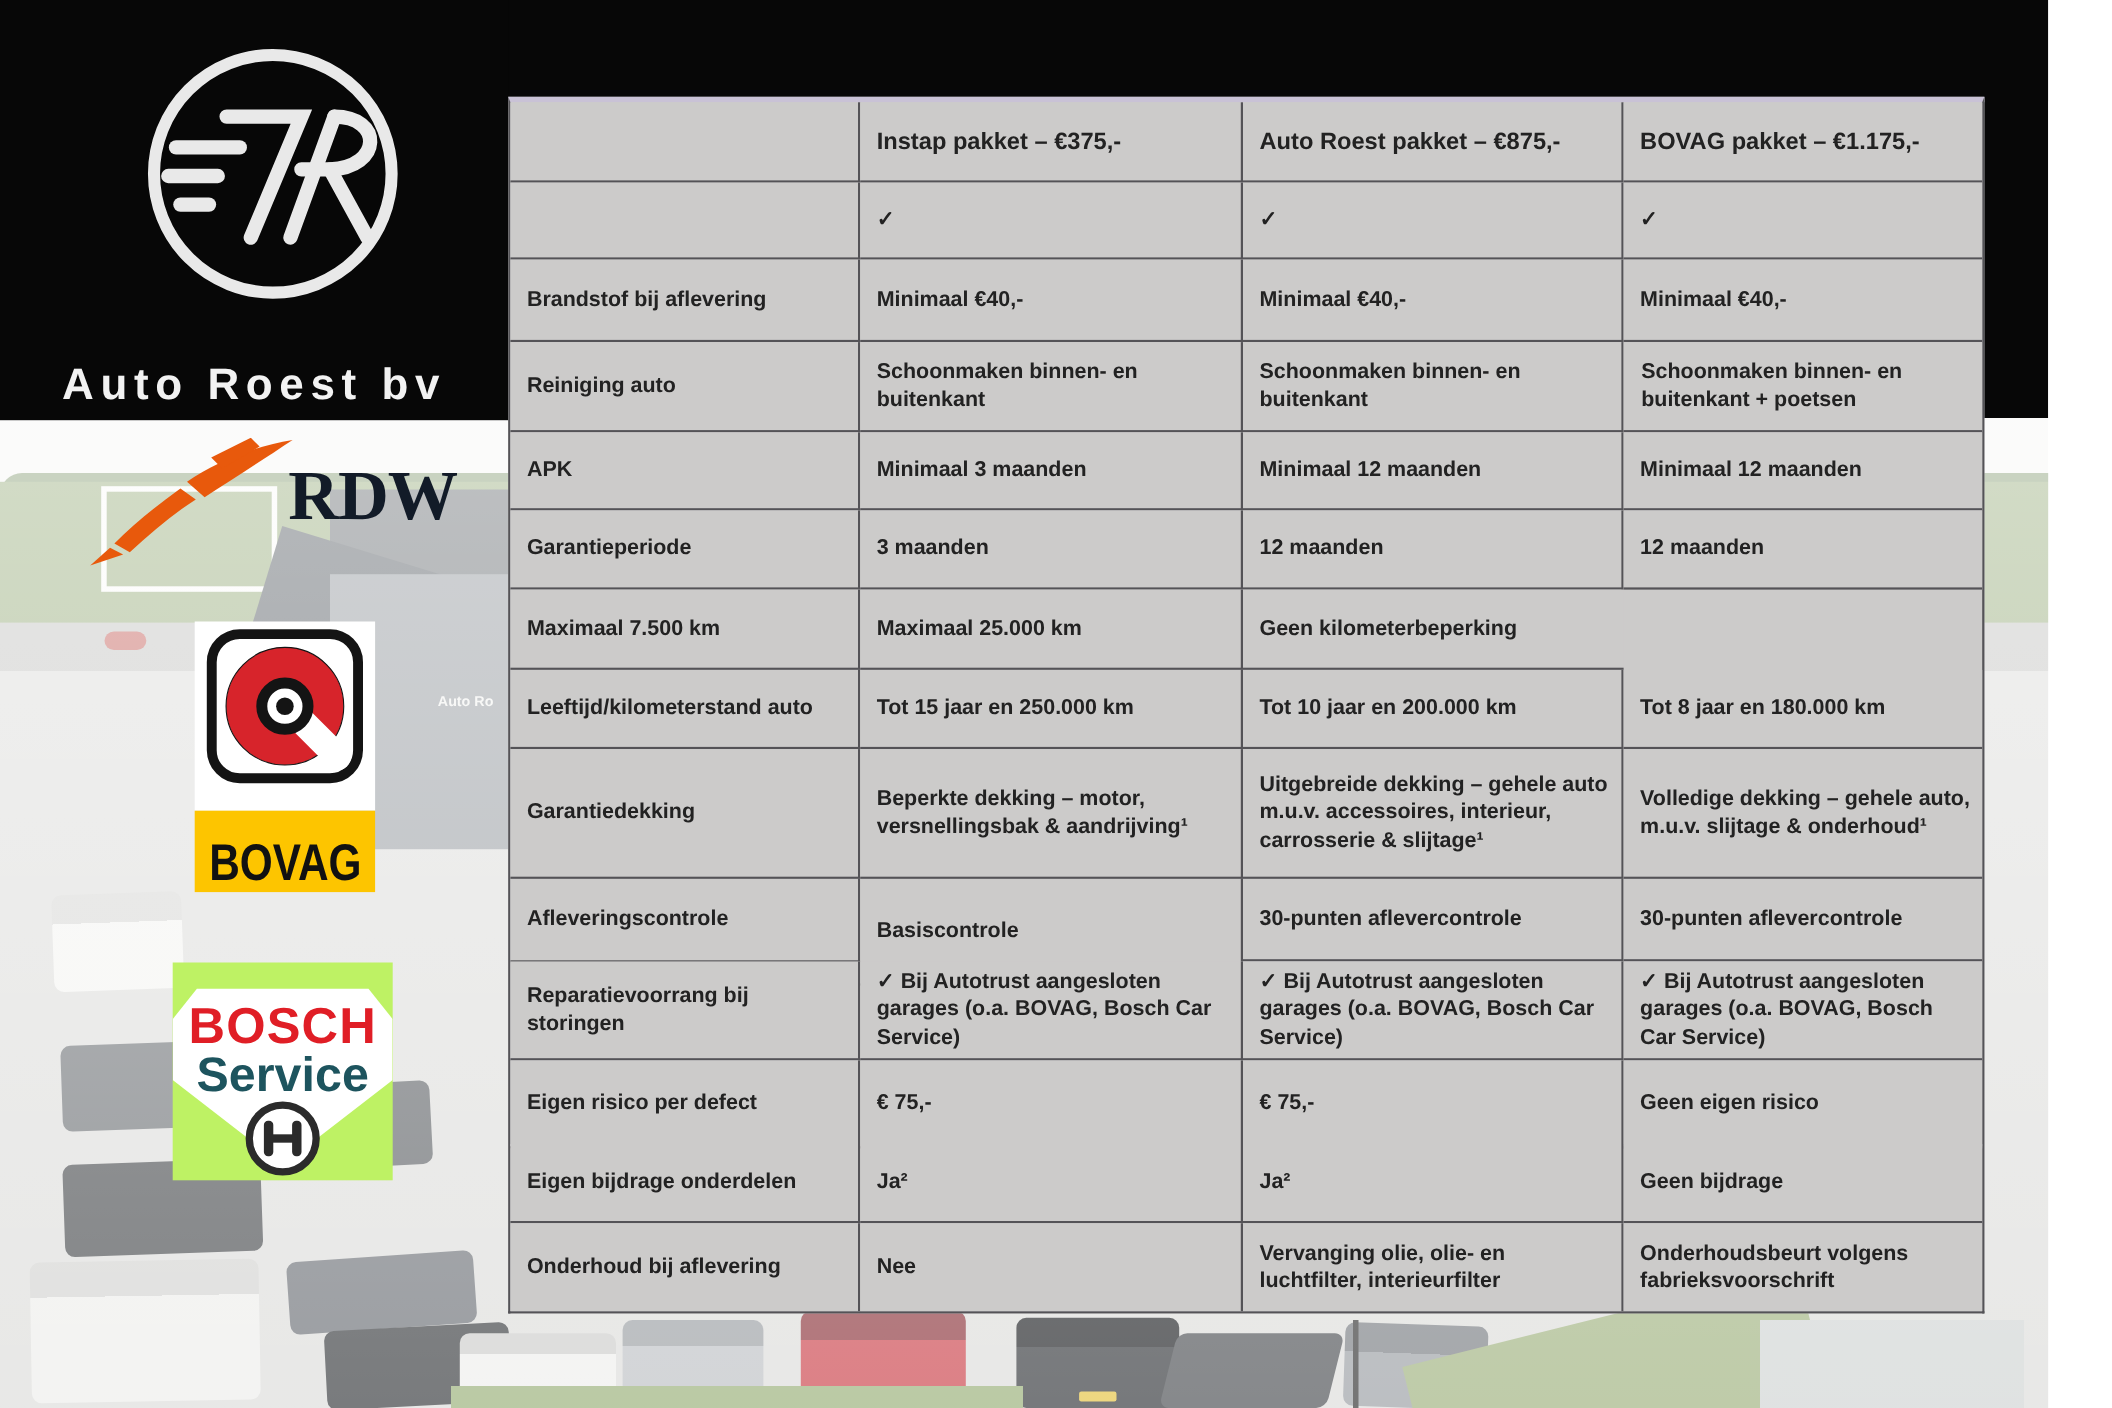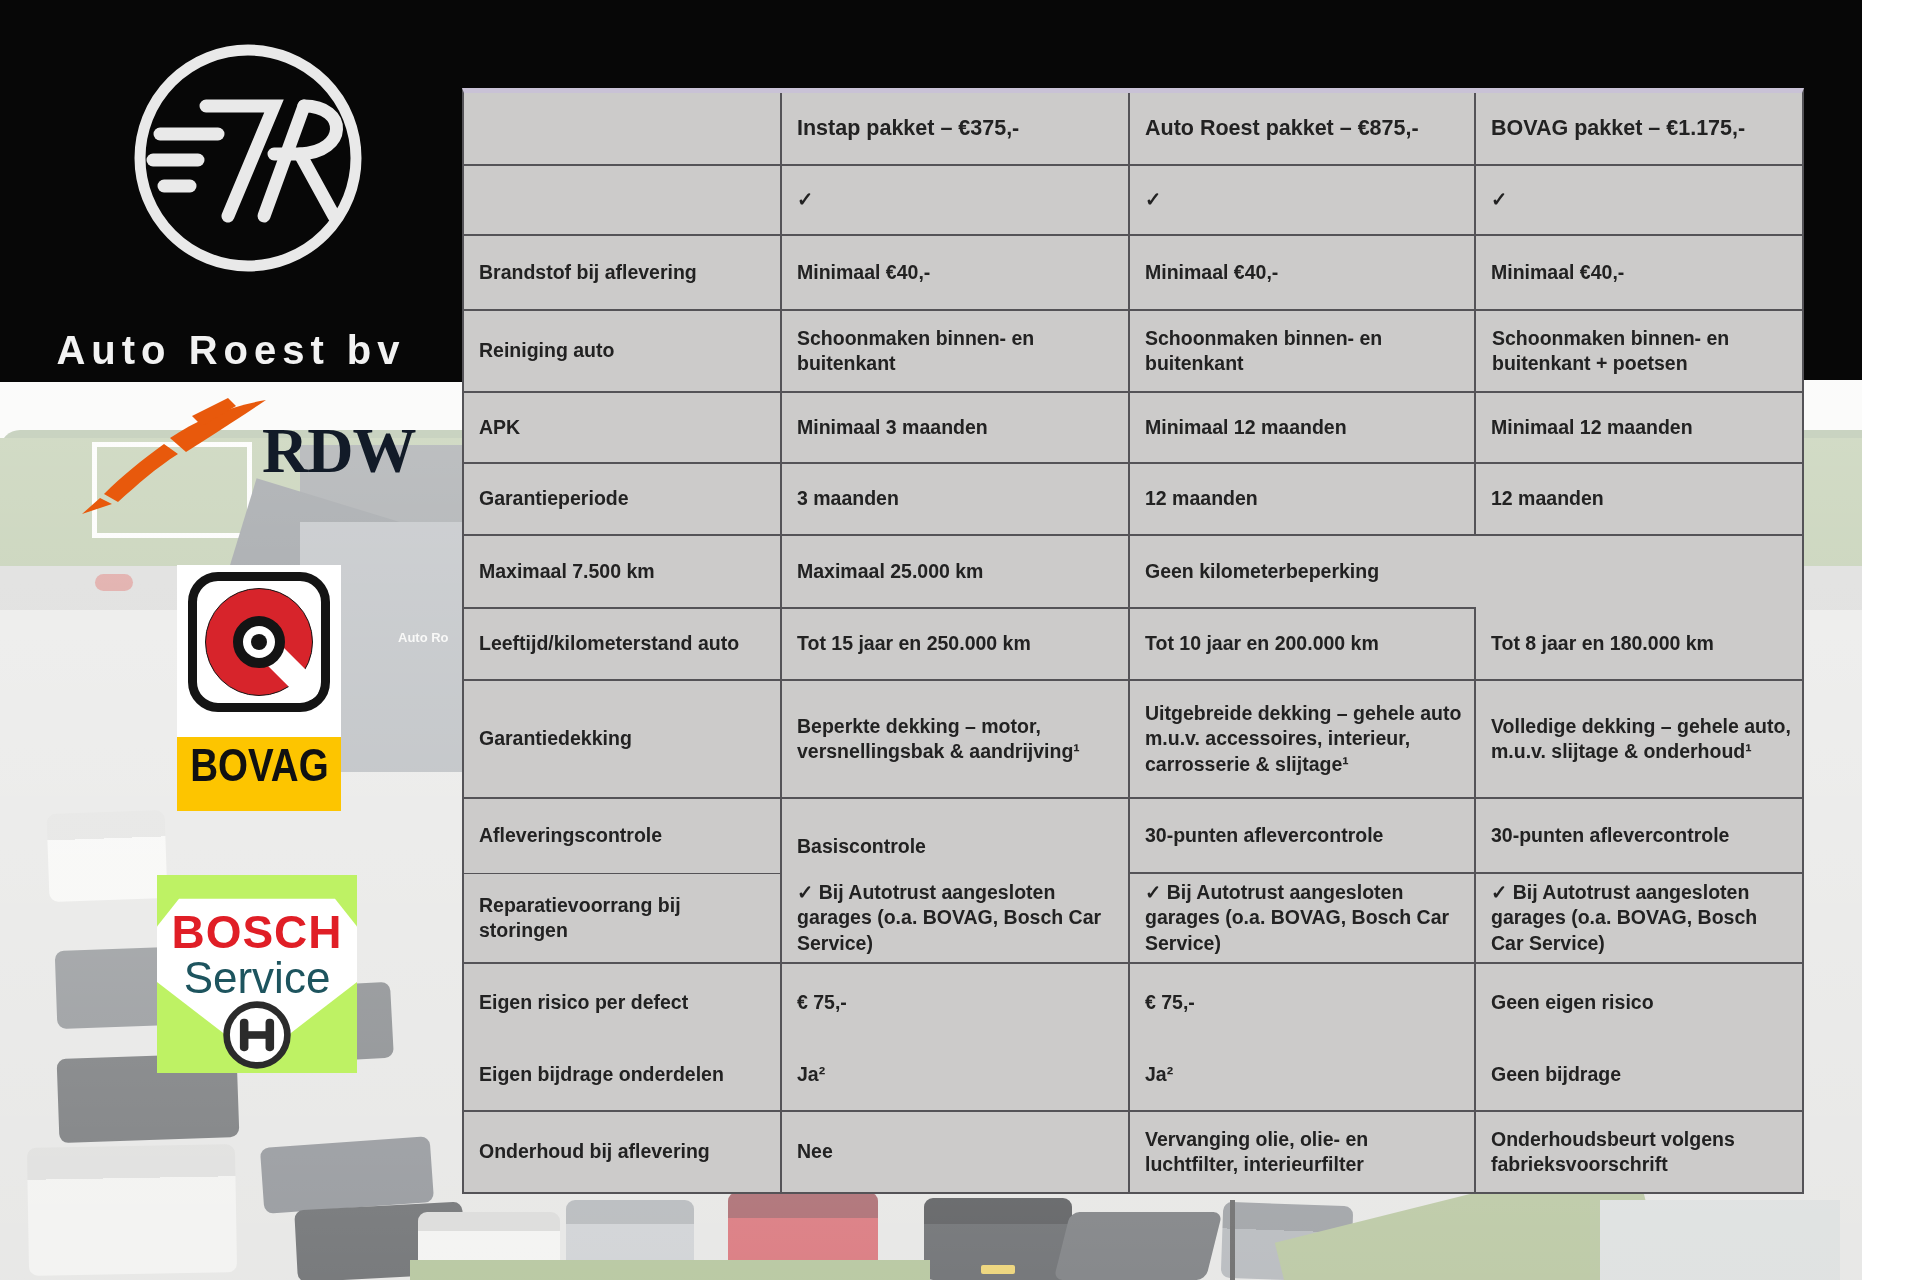--- a/index.html
+++ b/index.html
@@ -53,31 +53,31 @@
                border:9px solid #141414;border-radius:30px;box-sizing:border-box;}
   .bovag-disc{position:absolute;left:8px;top:7px;width:106px;height:106px;background:#d7242b;
               border-radius:50%;border:1px solid #141414;}
   .bovag-handle{position:absolute;left:calc(50% - 12px);top:48%;width:24px;height:80px;background:#ffffff;
                 transform-origin:12px 0;transform:rotate(-45deg);border-radius:0 0 12px 12px;}
   .bovag-hub{position:absolute;left:calc(50% - 26px);top:calc(50% - 26px);width:52px;height:52px;
              background:#ffffff;border:10px solid #141414;border-radius:50%;box-sizing:border-box;}
   .bovag-dot{position:absolute;left:calc(50% - 8px);top:calc(50% - 8px);width:16px;height:16px;
              background:#141414;border-radius:50%;}
   .bovag-bottom{position:absolute;left:0;top:172px;width:164px;height:74px;background:#fdc500;
-                display:flex;align-items:flex-start;justify-content:center;}
+                display:flex;align-items:flex-end;justify-content:center;}
   .bovag-word{font-size:47px;font-weight:bold;color:#111111;transform:scaleX(.82);letter-spacing:0px;}
 
   
   .bosch{position:absolute;left:157px;top:875px;width:200px;height:198px;background:#bef264;z-index:12;}
   .bosch-shield{position:absolute;inset:0;background:#ffffff;
      clip-path:polygon(0% 26%,11% 12%,89% 12%,100% 26%,100% 54%,50% 93%,0% 54%);}
   .bosch-word1{position:absolute;left:0;top:30px;width:100%;text-align:center;
                font-size:46px;font-weight:bold;color:#e01e26;letter-spacing:1px;}
   .bosch-word2{position:absolute;left:0;top:78px;width:100%;text-align:center;
-               font-size:44px;font-weight:normal;color:#1d545e;}
+               font-size:44px;font-weight:bold;color:#1d545e;}
   .bosch-arm{position:absolute;left:60px;top:122px;}
 
   
   .pkg-table{position:absolute;left:462px;top:88px;width:1338px;z-index:20;
              border-top:5px solid #c9c2d6;border-left:2px solid #545357;
              border-right:2px solid #545357;border-bottom:2px solid #545357;
              box-sizing:content-box;background:#cccbca;}
   .trow{display:grid;grid-template-columns:318px 348px 346px 326px;}
   .cell{background:#cccbca;border-right:2px solid #545357;border-bottom:2px solid #545357;
         box-sizing:border-box;display:flex;align-items:center;

